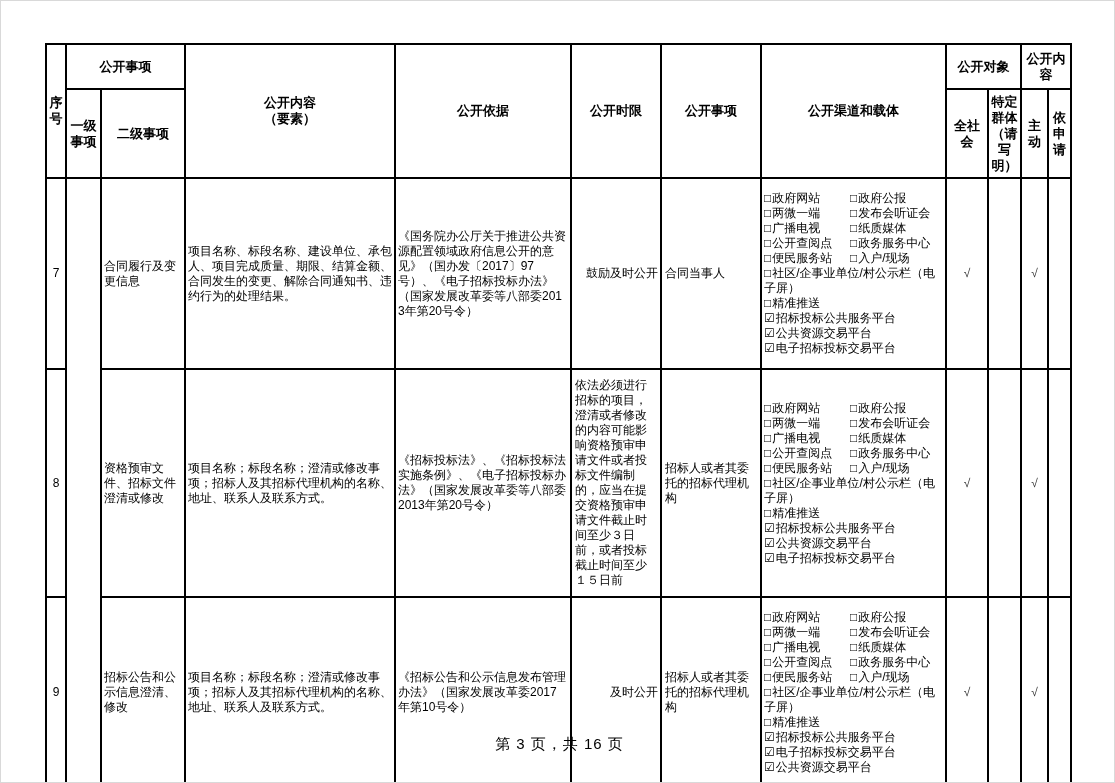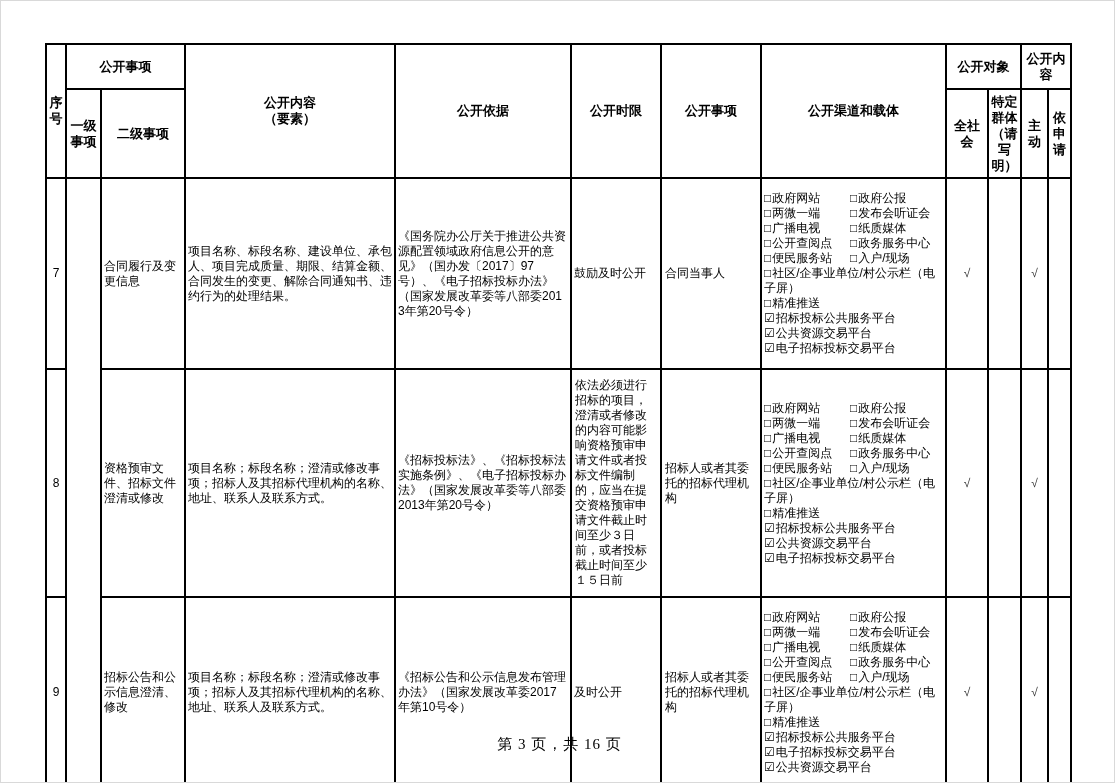--- a/index.html
+++ b/index.html
@@ -25,33 +25,33 @@
   tr.hr1{height:45px;}
   tr.hr2{height:89px;}
   tr.br0{height:181px;}
   tr.br1{height:185px;}
   tr.br2{height:180px;}
   td.c-serial{text-align:center;}
   td.c-l1{}
   td.c-l2{text-align:left;}
   td.c-content{text-align:left;}
   td.c-basis{text-align:left;}
-  td.c-time{text-align:left;}
+  td.c-time{text-align:right;}
   tr.br1 td.c-time{text-align:left;padding:8px 3px;}
   td.c-subject{text-align:left;padding:1px 8px 1px 3px;}
   td.c-channels{text-align:left;padding:12px 2px;}
   td.c-check{text-align:center;font-size:12px;color:#3a3a3a;}
   .ch-line{line-height:15px;}
   .ch-item{display:inline;}
   .ch-item.pair-first{display:inline-block;width:86px;white-space:nowrap;}
   .ch-box{margin-right:1px;}
   .footer{
     position:absolute;left:44px;top:734px;width:1029px;
     text-align:center;font-size:15px;letter-spacing:1px;
-    font-family:Liberation Serif, serif;
+    font-family:Liberation Sans, sans-serif;
   }
 </style>
 </head>
 <body>
 
 <div class="page">
 
   <table class="sheet">
     <colgroup>
       <col style="width:20px">

